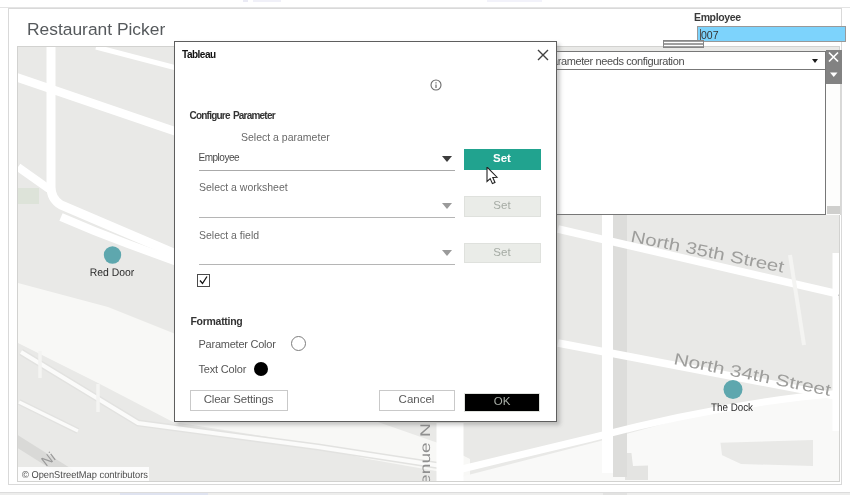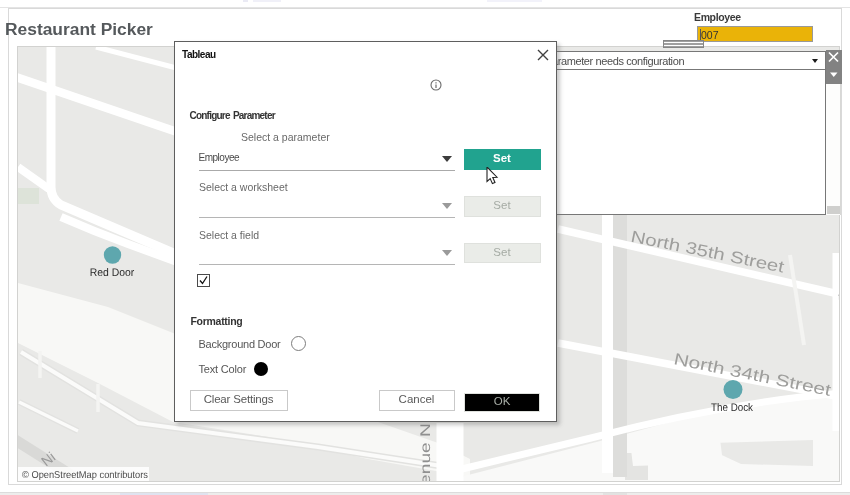--- a/index.html
+++ b/index.html
@@ -11,24 +11,24 @@
 </head>
 <body>
 
 <div class="abs" style="left:0;top:7px;width:850px;height:1px;background:#e4e4e4;"></div>
 <div class="abs" style="left:243px;top:0;width:5px;height:2px;background:#eaeaf4;"></div>
 <div class="abs" style="left:253px;top:0;width:28px;height:2px;background:#f0f0f8;"></div>
 <div class="abs" style="left:487px;top:0;width:55px;height:2px;background:#f2f2fa;"></div>
 
 <div class="abs" style="left:7.5px;top:7.5px;width:834px;height:477.5px;border:1px solid #d9d9d9;background:#fff;"></div>
 
-<div class="abs" style="left:5px;top:19px;font-size:17.4px;color:#55595c;font-weight:bold;">Restaurant Picker</div>
+<div class="abs" style="left:27px;top:19px;font-size:17.4px;color:#55595c;">Restaurant Picker</div>
 
 <div class="abs" style="left:694px;top:11px;font-size:10.5px;font-weight:bold;color:#3a3a3a;letter-spacing:-0.37px;">Employee</div>
-<div class="abs" style="left:697px;top:26px;width:116px;height:15.5px;border:1px solid #999;background:#eab308;font-size:10.5px;color:#333;padding:1.5px 0 0 3px;">007</div>
+<div class="abs" style="left:697px;top:26px;width:149px;height:15.5px;border:1px solid #999;background:#7dd3fc;font-size:10.5px;color:#333;padding:1.5px 0 0 3px;">007</div>
 <div class="abs" style="left:700px;top:28.5px;width:1px;height:11px;background:#555;"></div>
 
 <div class="abs" style="left:17px;top:46px;width:823px;height:436px;border:1px solid #d2d2d0;">
 <svg width="821" height="434" viewBox="0 0 821 434" style="text-rendering:geometricPrecision">
   <rect x="0" y="0" width="821" height="434" fill="#e9e9e7"></rect>
 
   <rect x="0" y="141" width="21" height="16" fill="#dde3d9"></rect>
 
   <polygon points="0,236 90,260 170,292 250,330 340,368 420,396 452,412 452,430 350,412 250,390 155,375 80,336 0,296" fill="#f8f8f6"></polygon>
 
@@ -141,21 +141,21 @@
   <div class="abs" style="left:267.5px;top:207.5px;width:0;height:0;border-left:5.5px solid transparent;border-right:5.5px solid transparent;border-top:6.5px solid #9a9a9a;"></div>
   <div class="abs" style="left:289px;top:200.5px;width:77px;height:20.5px;background:#eaece8;border:1px solid #dfe1dd;color:#a5aba4;font-size:11.5px;text-align:center;padding-top:2px;">Set</div>
 
   <div class="abs" style="left:22.5px;top:231.5px;width:13px;height:13px;border:1px solid #4a4a4a;background:#fff;">
     <svg width="11" height="11">
         <path d="M 2,5.5 L 4.5,8.5 L 9,1.5" stroke="#111" stroke-width="1.3" fill="none"></path>
       </svg>
   </div>
 
   <div class="abs" style="left:16px;top:272.5px;font-size:10.5px;font-weight:bold;color:#333;letter-spacing:-0.29px;">Formatting</div>
-  <div class="abs" style="left:24px;top:295.5px;font-size:11px;color:#565656;letter-spacing:-0.24px;">Background Door</div>
+  <div class="abs" style="left:24px;top:295.5px;font-size:11px;color:#565656;letter-spacing:-0.24px;">Parameter Color</div>
   <div class="abs" style="left:116.5px;top:294px;width:15px;height:15px;border:1.5px solid #7d7d7d;border-radius:50%;background:#fff;"></div>
   <div class="abs" style="left:24px;top:320.5px;font-size:11px;color:#565656;letter-spacing:-0.19px;text-align:center;">Text Color</div>
   <div class="abs" style="left:79.5px;top:319.5px;width:14px;height:14px;border-radius:50%;background:#000;"></div>
 
   <div class="abs" style="left:15px;top:348px;width:98px;height:21px;border:1px solid #c9c9c9;background:#fff;color:#595959;font-size:11.5px;text-align:center;padding-top:2px;"><span style="letter-spacing:-0.18px;">Clear Settings</span></div>
   <div class="abs" style="left:204px;top:348px;width:76px;height:21px;border:1px solid #c9c9c9;background:#fff;color:#595959;font-size:11.5px;text-align:center;padding-top:2px;">Cancel</div>
   <div class="abs" style="left:289.5px;top:350.5px;width:76px;height:19px;background:#000000;border:1px solid #dfe1dd;color:#a8aea7;font-size:11.5px;text-align:center;padding-top:1px;">OK</div>
 </div>
 
 <div class="abs" style="left:0;top:492px;width:850px;height:3px;background:#ededec;"></div>

